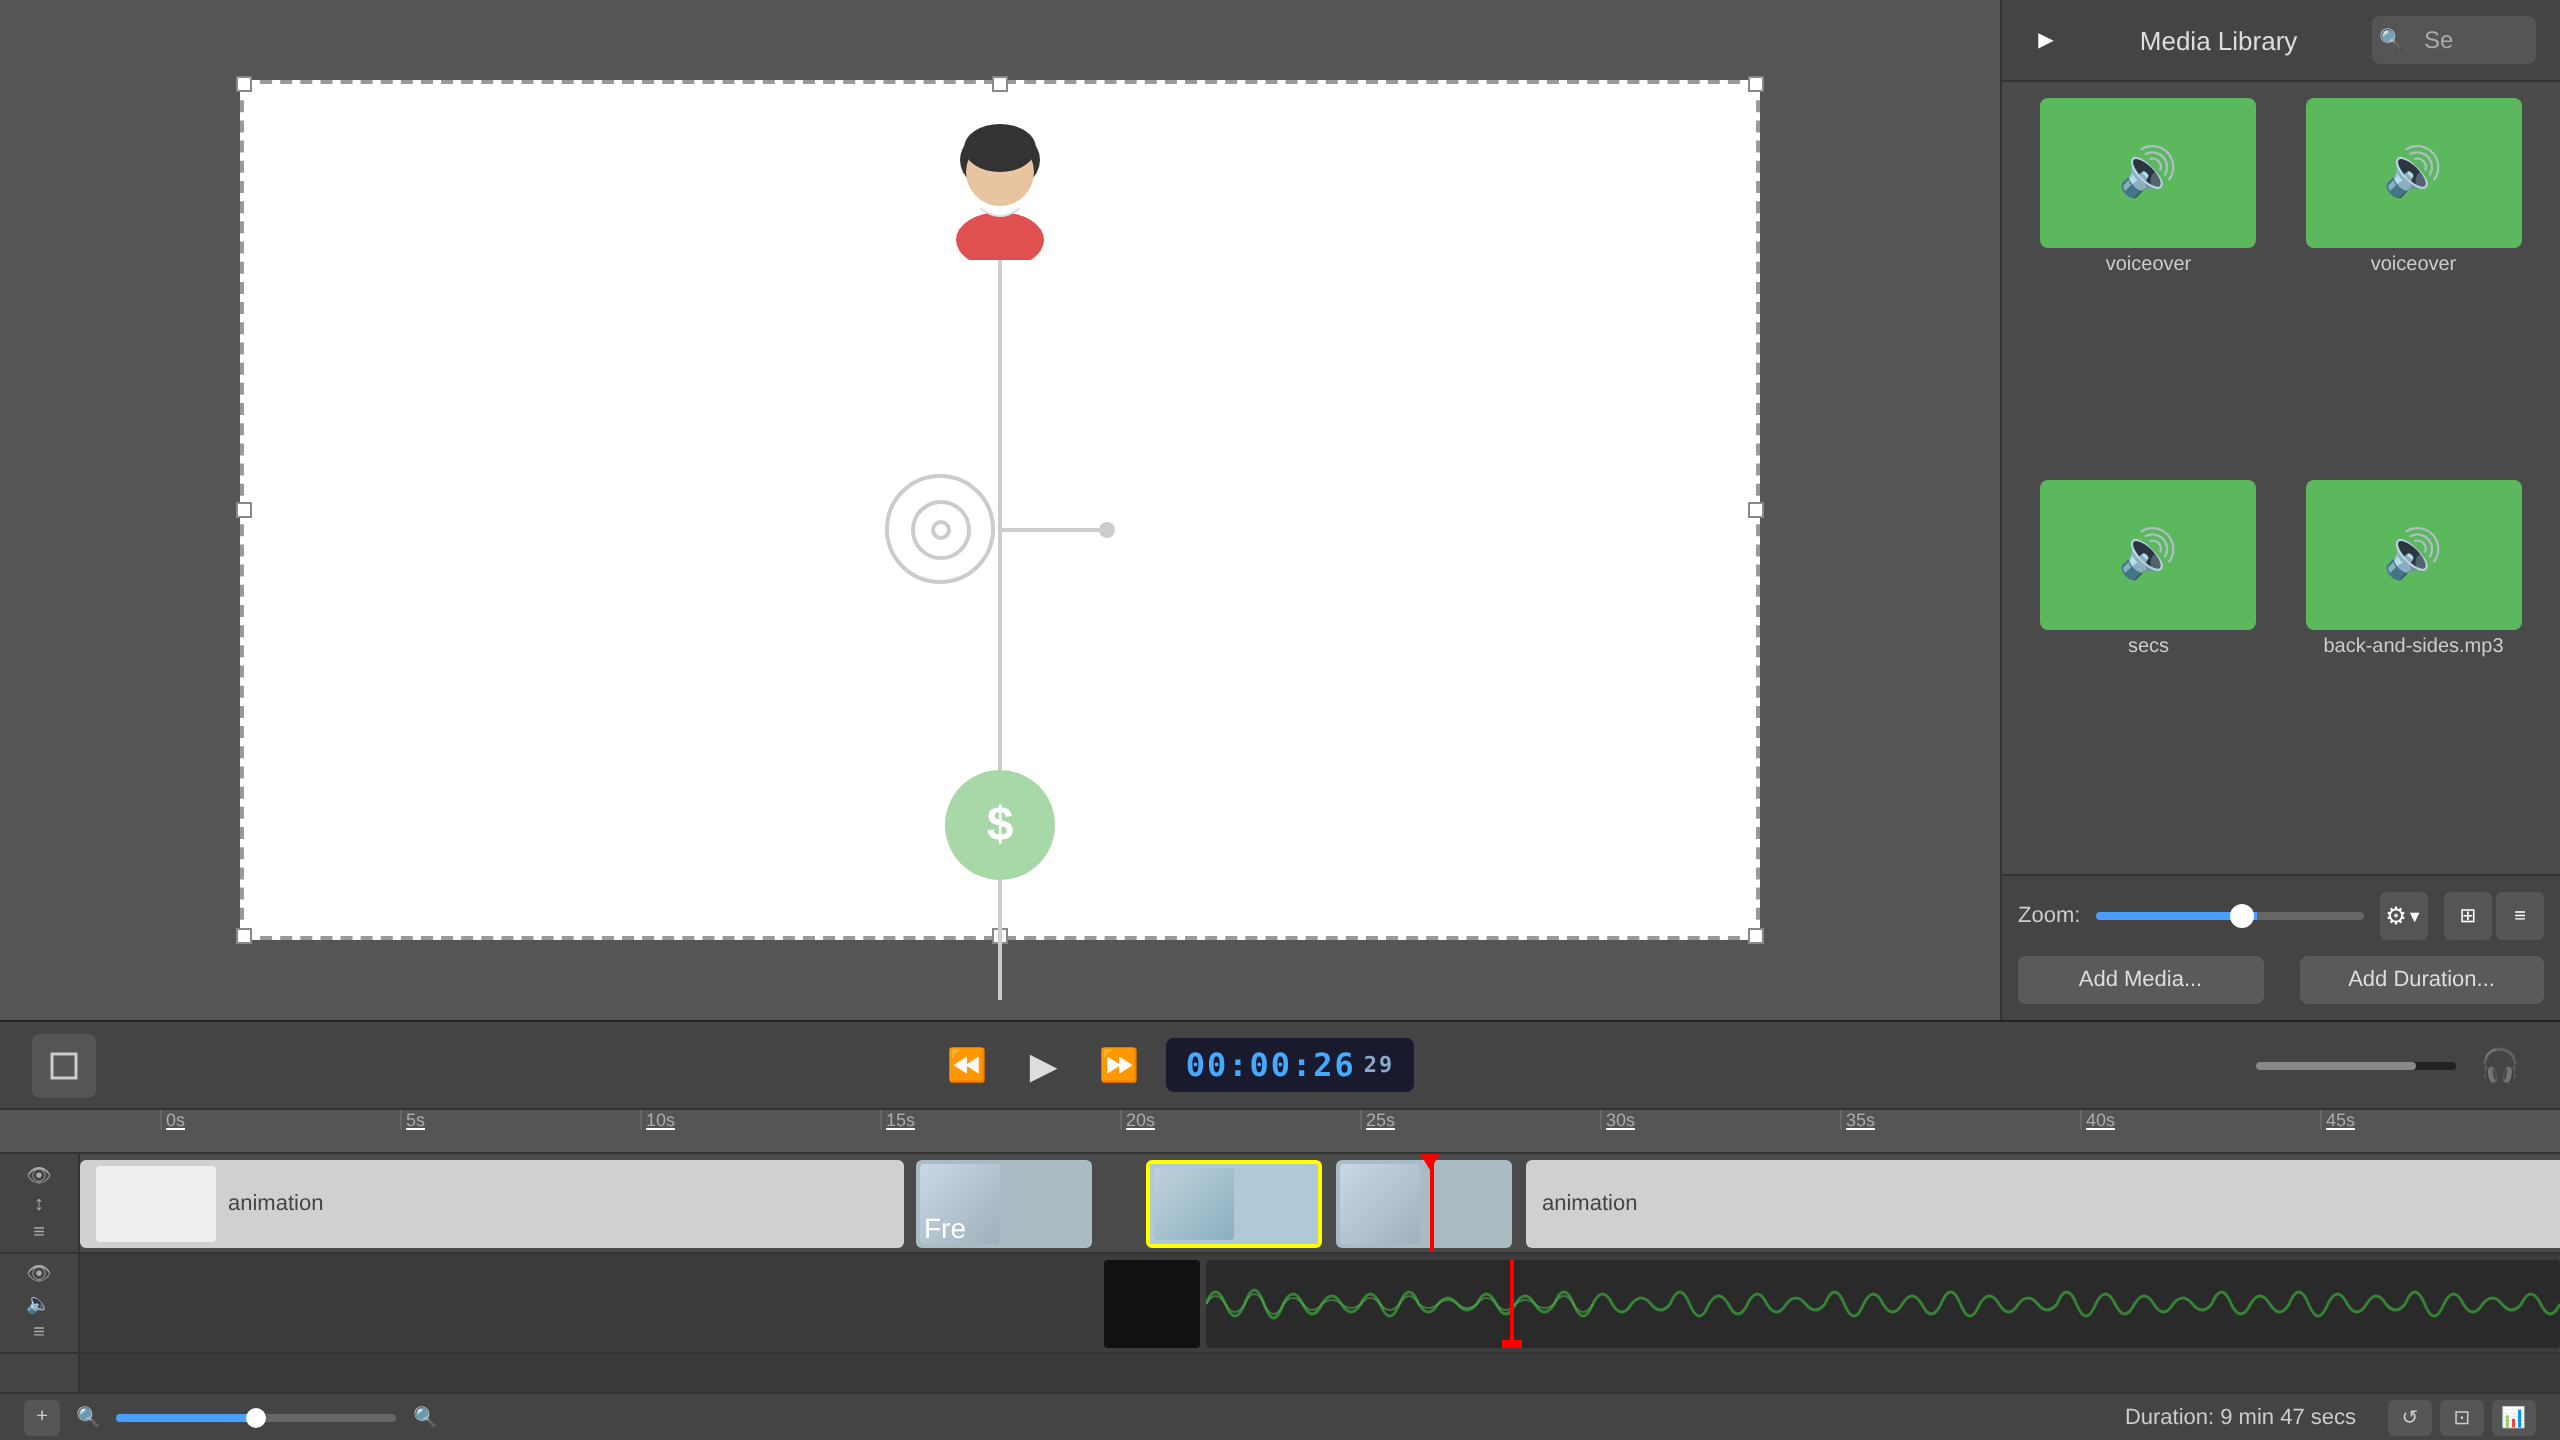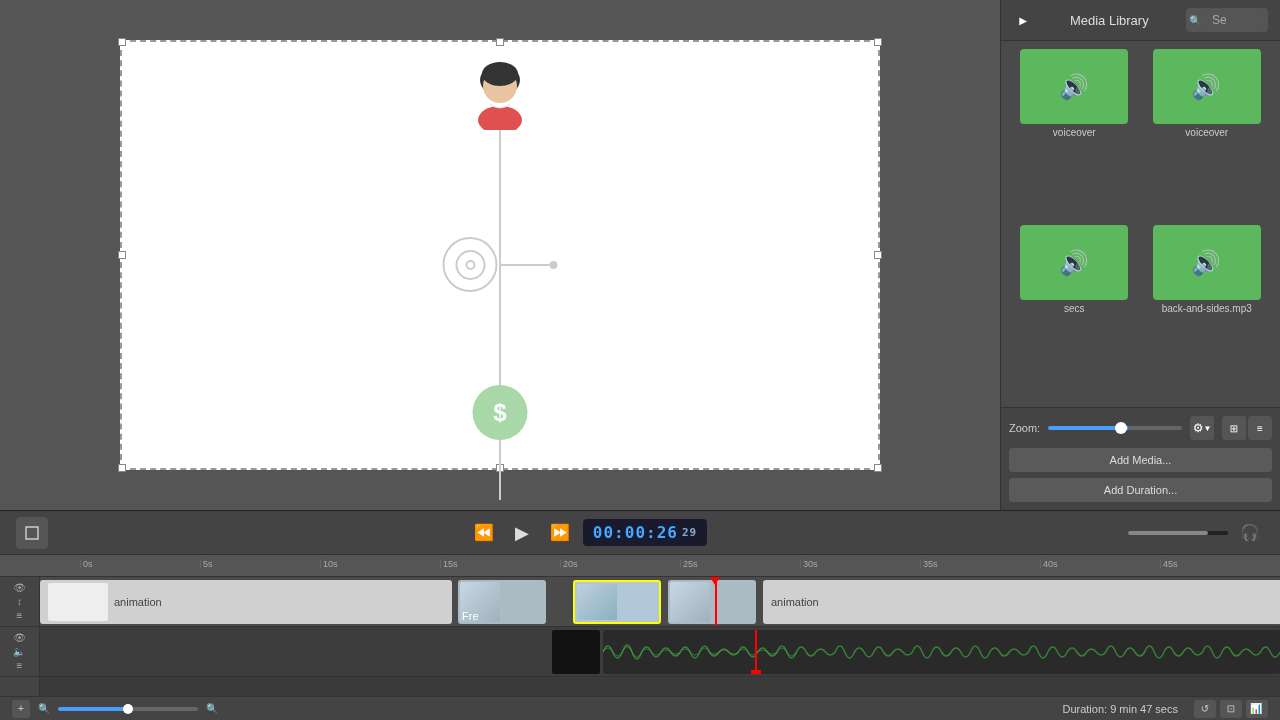--- a/index.html
+++ b/index.html
@@ -45,39 +45,39 @@
     .audio-icon { color: #fff; font-size: 24px; }
 
     .sidebar-footer { padding: 8px; background: #444; border-top: 1px solid #333; }
     .zoom-row { display: flex; align-items: center; gap: 8px; margin-bottom: 8px; }
     .zoom-label { font-size: 11px; color: #ccc; }
     .zoom-slider { flex: 1; height: 4px; appearance: none; background: linear-gradient(to right, #4a9eff 60%, #666 60%); border-radius: 2px; }
     .zoom-slider::-webkit-slider-thumb { appearance: none; width: 12px; height: 12px; border-radius: 50%; background: #fff; }
     .zoom-gear { width: 24px; height: 24px; background: #555; border-radius: 3px; display: flex; align-items: center; justify-content: center; font-size: 12px; cursor: pointer; }
     .zoom-view-btns { display: flex; gap: 2px; }
     .view-btn { width: 24px; height: 24px; background: #555; border-radius: 3px; display: flex; align-items: center; justify-content: center; font-size: 10px; cursor: pointer; }
-    .action-row { display: flex; gap: 6px; flex-direction: column; }
+    .action-row { display: flex; gap: 18px; }
     .action-btn { flex: 1; background: #5a5a5a; border: none; color: #ddd; padding: 6px 4px; border-radius: 4px; font-size: 11px; cursor: pointer; text-align: center; }
 
     
     .timeline-area { height: 210px; background: #3a3a3a; border-top: 1px solid #222; display: flex; flex-direction: column; }
 
     .transport-bar { height: 44px; background: #444; display: flex; align-items: center; padding: 0 16px; gap: 12px; border-bottom: 1px solid #333; }
     .transport-left { display: flex; align-items: center; gap: 8px; }
     .crop-btn { width: 32px; height: 32px; background: #555; border-radius: 4px; display: flex; align-items: center; justify-content: center; cursor: pointer; font-size: 14px; }
     .transport-center { flex: 1; display: flex; align-items: center; justify-content: center; gap: 8px; }
     .t-btn { width: 30px; height: 30px; background: none; border: none; color: #ddd; font-size: 16px; cursor: pointer; display: flex; align-items: center; justify-content: center; }
     .timecode { background: #1a1a2e; color: #4af; padding: 4px 10px; border-radius: 4px; font-family: monospace; font-size: 16px; font-weight: bold; letter-spacing: 1px; display: flex; align-items: center; gap: 4px; }
     .timecode-frame { font-size: 11px; color: #88aacc; }
     .transport-right { display: flex; align-items: center; gap: 8px; }
     .volume-bar { width: 100px; height: 4px; background: #222; border-radius: 2px; position: relative; }
     .volume-fill { height: 100%; background: #888; border-radius: 2px; }
     .headphone-btn { width: 28px; height: 28px; display: flex; align-items: center; justify-content: center; cursor: pointer; font-size: 16px; color: #ccc; }
 
-    .timeline-ruler { height: 22px; background: #555; display: flex; align-items: center; padding-bottom: 3px; position: relative; overflow: hidden; border-bottom: 1px solid #333; }
+    .timeline-ruler { height: 22px; background: #555; display: flex; align-items: flex-start; padding-bottom: 3px; position: relative; overflow: hidden; border-bottom: 1px solid #333; text-decoration: underline; }
     .ruler-marks { display: flex; width: 100%; padding-left: 40px; }
     .ruler-mark { flex: 1; font-size: 9px; color: #aaa; text-align: left; padding-left: 2px; border-left: 1px solid #666; position: relative; }
 
     .timeline-tracks { flex: 1; display: flex; overflow: hidden; position: relative; }
     .track-controls { width: 40px; background: #444; display: flex; flex-direction: column; border-right: 1px solid #333; }
     .track-ctrl { height: 50px; display: flex; flex-direction: column; align-items: center; justify-content: center; gap: 3px; border-bottom: 1px solid #333; padding: 4px; }
     .track-ctrl2 { height: 50px; display: flex; flex-direction: column; align-items: center; justify-content: center; gap: 3px; border-bottom: 1px solid #333; padding: 4px; }
     .ctrl-icon { font-size: 10px; color: #aaa; cursor: pointer; }
 
     .tracks-content { flex: 1; position: relative; overflow: hidden; }
@@ -273,21 +273,21 @@
 
         <div style="position:absolute;left:0;top:3px;width:412px;height:44px;background:#d0d0d0;border-radius:3px;display:flex;align-items:center;padding-left:8px;overflow:hidden;">
           <div style="width:60px;height:38px;background:#eee;border-radius:2px;margin-right:6px;flex-shrink:0;"></div>
           <span style="font-size:11px;color:#444;font-weight:500;">animation</span>
         </div>
 
         <div style="position:absolute;left:418px;top:3px;width:88px;height:44px;background:#aabbc4;border-radius:3px;display:flex;flex-direction:column;overflow:hidden;">
           <div style="display:flex;height:100%;">
             <div style="width:40px;background:#b0c0cc;border-radius:2px;margin:2px;flex-shrink:0;background:linear-gradient(135deg,#c8d8e4 0%,#a0b0bc 100%);"></div>
           </div>
-          <span style="position:absolute;bottom:2px;left:4px;font-size:11px;color:#fff;">Fre</span>
+          <span style="position:absolute;bottom:2px;left:4px;font-size:14px;color:#fff;">Fre</span>
         </div>
 
         <div style="position:absolute;left:533px;top:3px;width:88px;height:44px;background:#b0c8d8;border:2px solid #ff0;border-radius:3px;display:flex;flex-direction:column;overflow:hidden;">
           <div style="display:flex;height:100%;">
             <div style="width:40px;margin:2px;background:linear-gradient(135deg,#c0d0dc 0%,#8ab0c0 100%);border-radius:2px;flex-shrink:0;"></div>
           </div>
         </div>
 
         <div style="position:absolute;left:628px;top:3px;width:88px;height:44px;background:#aabbc4;border-radius:3px;display:flex;flex-direction:column;overflow:hidden;">
           <div style="display:flex;height:100%;">

